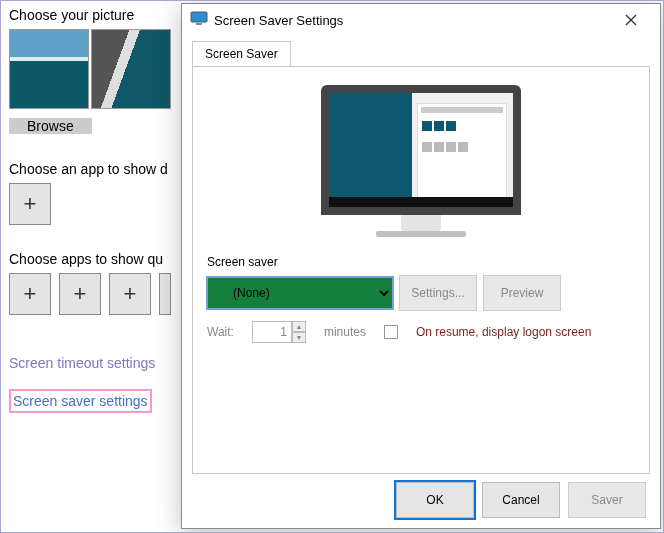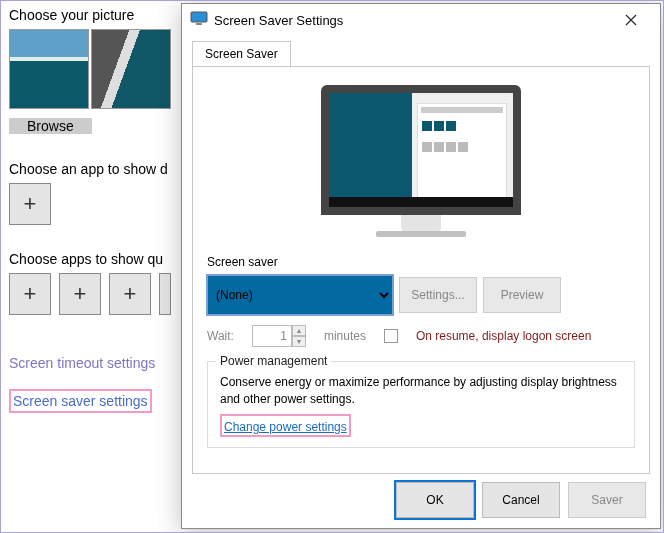--- a/index.html
+++ b/index.html
@@ -33,21 +33,21 @@
   .screen { height: 130px; border: 8px solid #444; border-radius: 6px 6px 0 0; background: linear-gradient( to right, #0c586f 45%, #f0f0f0 45%); position: relative; overflow: hidden; }
   .screen .panel { position: absolute; right: 6px; top: 10px; width: 90px; height: 100px; background: #fff; border: 1px solid #ddd; }
   .screen .panel .bar { height: 6px; background: #ccc; margin: 3px; }
   .screen .panel .mini { width: 10px; height: 10px; background: #0c586f; display: inline-block; margin: 1px; }
   .screen .task { position: absolute; bottom: 0; left: 0; right: 0; height: 10px; background: #111; }
   .stand { width: 40px; height: 16px; background: #e4e4e4; margin: 0 auto; border-radius: 0 0 3px 3px; }
   .base { width: 90px; height: 6px; background: #c0c0c0; margin: 0 auto; border-radius: 2px; }
 
   .sect-label { font-size: 12px; margin-bottom: 6px; display: block; }
   .row { display: flex; align-items: center; gap: 6px; margin-bottom: 10px; }
-  select.ss-select { width: 186px; height: 40px; font-size: 12px; border: 1px solid #a0a0a0; background: #0369a1; padding-left: 4px; outline: 2px solid #7a9fd6; outline-offset: -1px; }
+  select.ss-select { width: 186px; height: 32px; font-size: 12px; border: 1px solid #a0a0a0; background: #15803d; padding-left: 21px; outline: 2px solid #7a9fd6; outline-offset: -1px; }
   .btn-dlg { width: 78px; height: 36px; font-size: 12px; border: 1px solid #bbb; background: #e5e5e5; cursor: pointer; }
   .btn-dlg:disabled { color: #888; background: #e8e8e8; border: 1px solid #ccc; cursor: default; }
   .wait-row { display: flex; align-items: center; gap: 18px; font-size: 12px; color: #888; }
   .wait-row label { font-size: 12px; }
   .spinner { display: flex; align-items: center; }
   .spinner input { width: 40px; height: 22px; border: 1px solid #bbb; text-align: right; padding-right: 4px; font-size: 12px; color: #888; background: #fff; }
   .spin-btns { display: flex; flex-direction: column; }
   .spin-btns button { width: 14px; height: 11px; font-size: 7px; padding: 0; line-height: 1; border: 1px solid #bbb; background: #eee; color: #888; }
   .chk { width: 14px; height: 14px; border: 1px solid #999; display: inline-block; background: #fff; vertical-align: middle; }
   .fieldset { border: 1px solid #ddd; padding: 10px 12px 12px; margin-top: 14px; position: relative; }
@@ -145,27 +145,20 @@
         <div class="spin-btns">
           <button>▲</button>
           <button>▼</button>
         </div>
       </div>
       <span>minutes</span>
       <span class="chk"></span>
       <span style="color:#7f1d1d">On resume, display logon screen</span>
     </div>
 
-    <div class="fieldset">
-      <span class="legend">Power management</span>
-      <p>Conserve energy or maximize performance by adjusting display brightness and other power settings.</p>
-      <span class="pink-highlight">
-        <a class="power-link">Change power settings</a>
-      </span>
-    </div>
   </div>
 
   <div class="btn-row">
     <button class="btn-dlg ok-btn">OK</button>
     <button class="btn-dlg">Cancel</button>
     <button class="btn-dlg" disabled="">Saver</button>
   </div>
 </div>
 
 </body></html>

